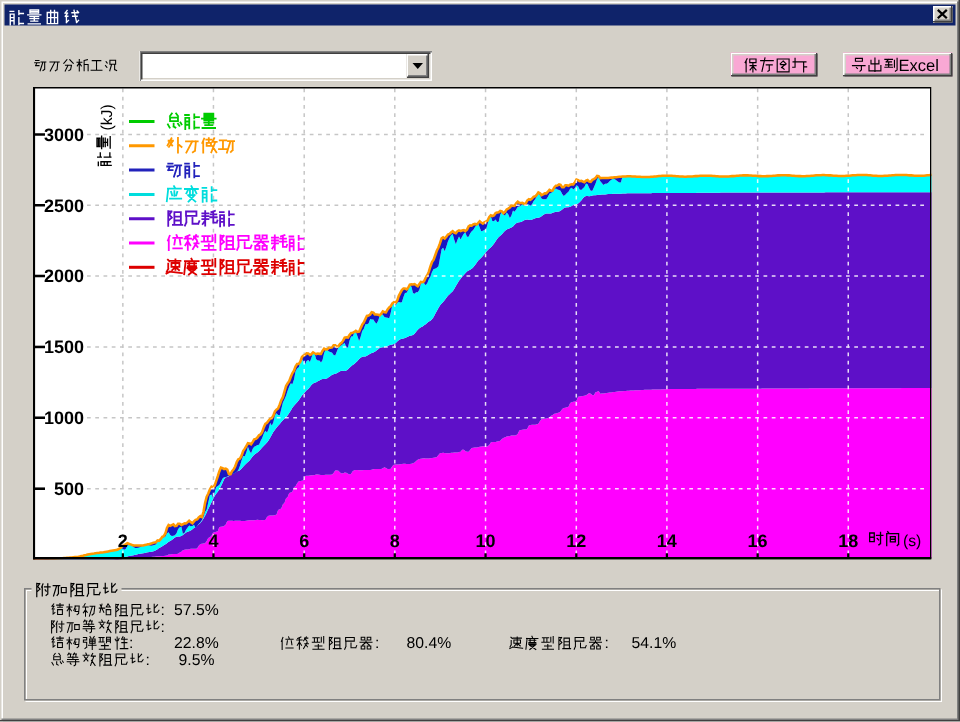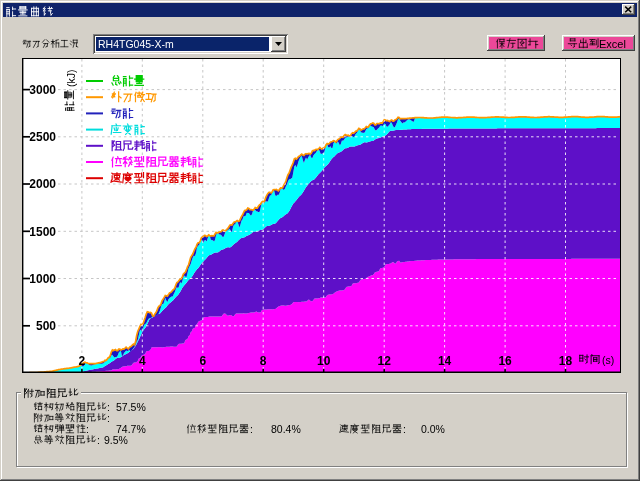--- a/index.html
+++ b/index.html
@@ -1,18 +1,18 @@
 <!DOCTYPE html>
 <html><head><meta charset="utf-8"><style>
 *{margin:0;padding:0;box-sizing:border-box}
 body{width:640px;height:481px;position:relative;background:#d4d0c8;font-family:"Liberation Sans",sans-serif;overflow:hidden}
 .win{position:absolute;inset:0;background:#d4d0c8;box-shadow:inset -1px -1px 0 #404040,inset 1px 1px 0 #d4d0c8,inset -2px -2px 0 #808080,inset 2px 2px 0 #ffffff}
 .title{position:absolute;left:3px;top:3px;right:3px;height:14px;background:#0f236a}
 .xbtn{position:absolute;right:5px;top:4px;width:13px;height:11px;background:#d4d0c8;box-shadow:inset -1px -1px 0 #404040,inset 1px 1px 0 #ffffff,inset -2px -2px 0 #808080}
-.btn{position:absolute;background:#ec4899;box-shadow:inset -1px -1px 0 #404040,inset 1px 1px 0 #ffffff,inset -2px -2px 0 #808080,inset 2px 2px 0 #d4d0c8}
+.btn{position:absolute;background:#f9a8d4;box-shadow:inset -1px -1px 0 #404040,inset 1px 1px 0 #ffffff,inset -2px -2px 0 #808080,inset 2px 2px 0 #d4d0c8}
 .combo{position:absolute;left:93px;top:34px;width:195px;height:20px;background:#fff;box-shadow:inset 1px 1px 0 #808080,inset -1px -1px 0 #ffffff,inset 2px 2px 0 #404040,inset -2px -2px 0 #d4d0c8}
 .combosel{position:absolute;left:3px;top:3px;right:19px;bottom:3px;background:#0a246a;color:#fff;font-size:10.5px;line-height:14px;padding-left:2px}
 .cbtn{position:absolute;right:2px;top:2px;width:15px;height:16px;background:#d4d0c8;box-shadow:inset -1px -1px 0 #404040,inset 1px 1px 0 #ffffff,inset -2px -2px 0 #808080}
 .grp{position:absolute;left:16px;top:392px;width:611px;height:75px;border:1px solid #808080;box-shadow:1px 1px 0 #ffffff,inset 1px 1px 0 #ffffff}
 .lat{position:absolute;font-size:10.5px;color:#000}
 .xbtn svg,.cbtn svg{display:block}
 </style></head><body>
 <svg width="0" height="0" style="position:absolute">
     <defs>
       <path id="g80FD" d="M15,14 H36 M16,30 H38 M16,30 V92 M38,30 V88 M16,50 H38 M16,68 H38 M66,10 V32 M66,26 H92 M66,50 V90 M66,84 H92" fill="none" stroke-linecap="square"></path>
@@ -78,21 +78,20 @@
   </div>
 <svg style="position:absolute;left:22px;top:38px" width="58" height="12">
     <use href="#g52A8" transform="translate(0.0,1.0) scale(0.0950)" stroke="#000000" stroke-width="7.5"></use>
     <use href="#g529B" transform="translate(9.4,1.0) scale(0.0950)" stroke="#000000" stroke-width="7.5"></use>
     <use href="#g5206" transform="translate(18.8,1.0) scale(0.0950)" stroke="#000000" stroke-width="7.5"></use>
     <use href="#g6790" transform="translate(28.2,1.0) scale(0.0950)" stroke="#000000" stroke-width="7.5"></use>
     <use href="#g5DE5" transform="translate(37.6,1.0) scale(0.0950)" stroke="#000000" stroke-width="7.5"></use>
     <use href="#g51B5" transform="translate(47.0,1.0) scale(0.0950)" stroke="#000000" stroke-width="7.5"></use>
   </svg>
 <div class="combo">
-    <div class="combosel">RH4TG045-X-m</div>
     <div class="cbtn">
       <svg width="15" height="14">
         <path d="M4,6 L11,6 L7.5,10 Z" fill="#000"></path>
       </svg>
     </div>
   </div>
 <div class="btn" style="left:487px;top:35px;width:58px;height:16px">
     <svg style="position:absolute;left:8px;top:2px" width="45" height="13">
       <use href="#g4FDD" transform="translate(0.0,1.0) scale(0.1100)" stroke="#000000" stroke-width="7"></use>
       <use href="#g5B58" transform="translate(10.8,1.0) scale(0.1100)" stroke="#000000" stroke-width="7"></use>
@@ -232,42 +231,42 @@
   </svg>
 <span class="lat" style="left:107px;top:412px">:</span>
 <svg style="position:absolute;left:33px;top:423px" width="55" height="12">
     <use href="#g7ED3" transform="translate(0.0,1.0) scale(0.1000)" stroke="#000000" stroke-width="7"></use>
     <use href="#g6784" transform="translate(10.6,1.0) scale(0.1000)" stroke="#000000" stroke-width="7"></use>
     <use href="#g5F39" transform="translate(21.2,1.0) scale(0.1000)" stroke="#000000" stroke-width="7"></use>
     <use href="#g5851" transform="translate(31.8,1.0) scale(0.1000)" stroke="#000000" stroke-width="7"></use>
     <use href="#g6027" transform="translate(42.4,1.0) scale(0.1000)" stroke="#000000" stroke-width="7"></use>
   </svg>
 <span class="lat" style="left:86px;top:423px">:</span>
-<span class="lat" style="left:116px;top:423px">74.7%</span>
+<span class="lat" style="left:116px;top:423px">22.8%</span>
 <svg style="position:absolute;left:186px;top:423px" width="66" height="12">
     <use href="#g4F4D" transform="translate(0.0,1.0) scale(0.1000)" stroke="#000000" stroke-width="7"></use>
     <use href="#g79FB" transform="translate(10.6,1.0) scale(0.1000)" stroke="#000000" stroke-width="7"></use>
     <use href="#g578B" transform="translate(21.2,1.0) scale(0.1000)" stroke="#000000" stroke-width="7"></use>
     <use href="#g963B" transform="translate(31.8,1.0) scale(0.1000)" stroke="#000000" stroke-width="7"></use>
     <use href="#g5C3C" transform="translate(42.4,1.0) scale(0.1000)" stroke="#000000" stroke-width="7"></use>
     <use href="#g5668" transform="translate(53.0,1.0) scale(0.1000)" stroke="#000000" stroke-width="7"></use>
   </svg>
 <span class="lat" style="left:250px;top:423px">:</span>
 <span class="lat" style="left:271px;top:423px">80.4%</span>
 <svg style="position:absolute;left:339px;top:423px" width="66" height="12">
     <use href="#g901F" transform="translate(0.0,1.0) scale(0.1000)" stroke="#000000" stroke-width="7"></use>
     <use href="#g5EA6" transform="translate(10.6,1.0) scale(0.1000)" stroke="#000000" stroke-width="7"></use>
     <use href="#g578B" transform="translate(21.2,1.0) scale(0.1000)" stroke="#000000" stroke-width="7"></use>
     <use href="#g963B" transform="translate(31.8,1.0) scale(0.1000)" stroke="#000000" stroke-width="7"></use>
     <use href="#g5C3C" transform="translate(42.4,1.0) scale(0.1000)" stroke="#000000" stroke-width="7"></use>
     <use href="#g5668" transform="translate(53.0,1.0) scale(0.1000)" stroke="#000000" stroke-width="7"></use>
   </svg>
 <span class="lat" style="left:403px;top:423px">:</span>
-<span class="lat" style="left:421px;top:423px">0.0%</span>
+<span class="lat" style="left:421px;top:423px">54.1%</span>
 <svg style="position:absolute;left:33px;top:434px" width="66" height="12">
     <use href="#g603B" transform="translate(0.0,1.0) scale(0.1000)" stroke="#000000" stroke-width="7"></use>
     <use href="#g7B49" transform="translate(10.6,1.0) scale(0.1000)" stroke="#000000" stroke-width="7"></use>
     <use href="#g6548" transform="translate(21.2,1.0) scale(0.1000)" stroke="#000000" stroke-width="7"></use>
     <use href="#g963B" transform="translate(31.8,1.0) scale(0.1000)" stroke="#000000" stroke-width="7"></use>
     <use href="#g5C3C" transform="translate(42.4,1.0) scale(0.1000)" stroke="#000000" stroke-width="7"></use>
     <use href="#g6BD4" transform="translate(53.0,1.0) scale(0.1000)" stroke="#000000" stroke-width="7"></use>
   </svg>
 <span class="lat" style="left:97px;top:434px">:</span>
-<span class="lat" style="left:104px;top:434px">9.5%</span>
+<span class="lat" style="left:119px;top:434px">9.5%</span>
 </body></html>

